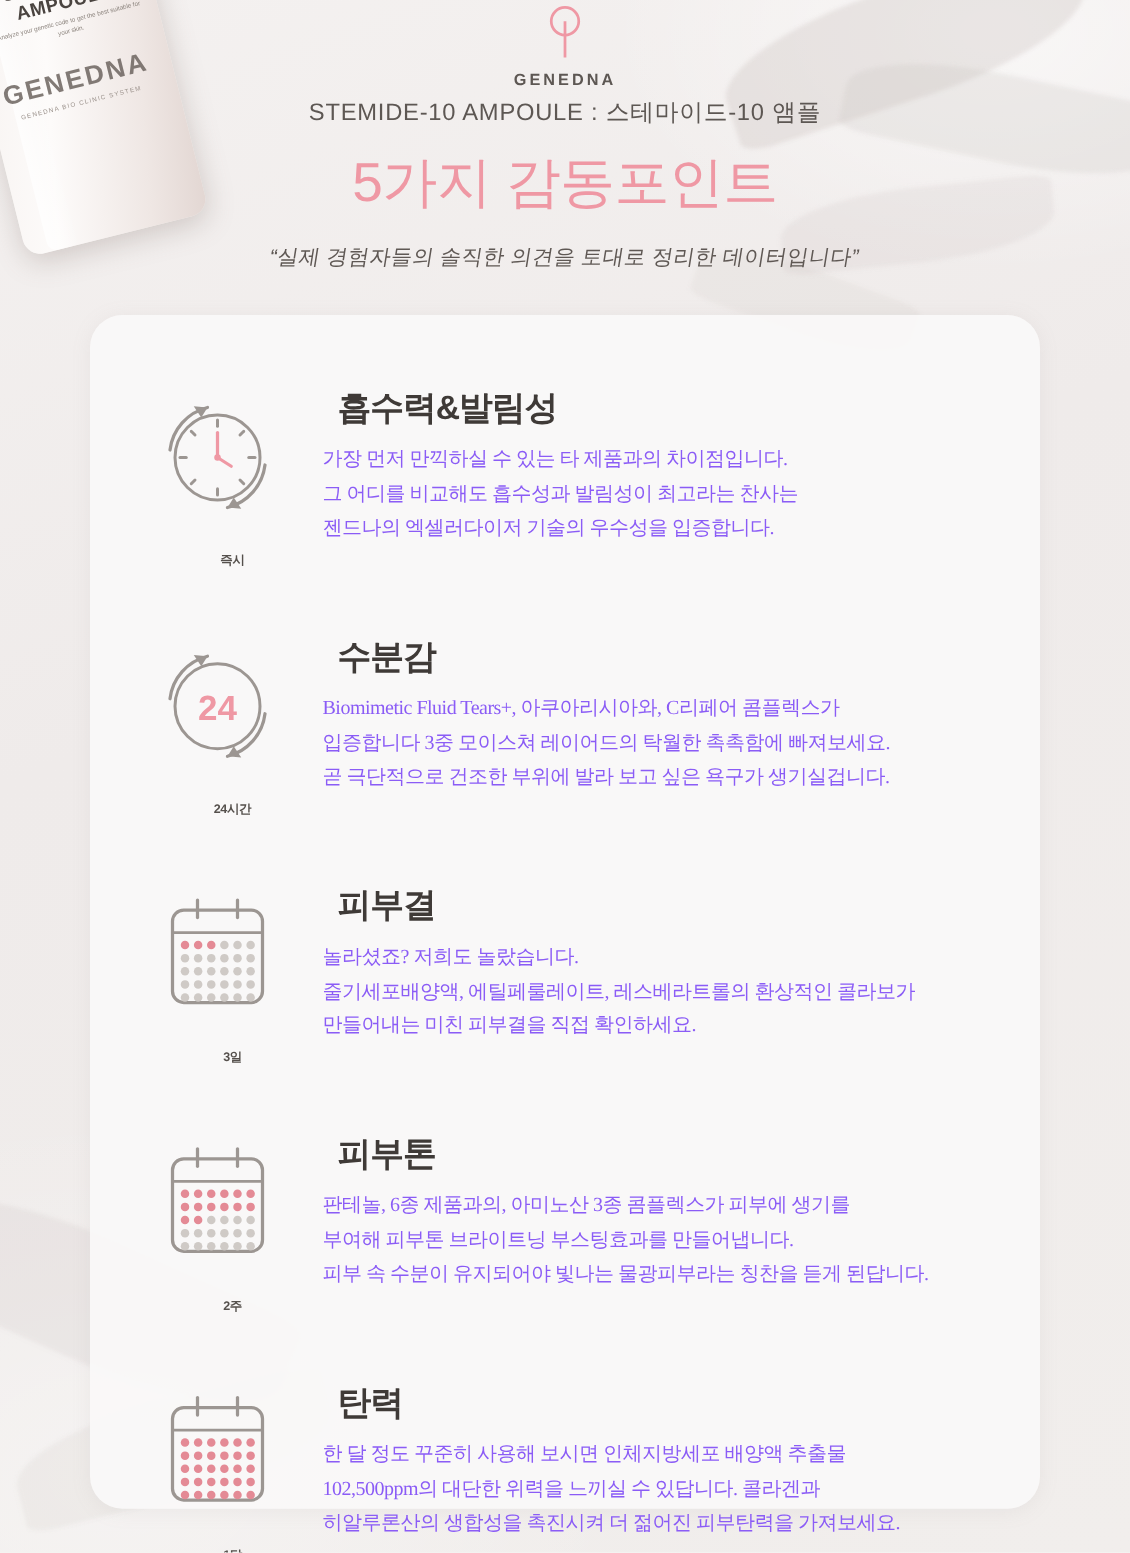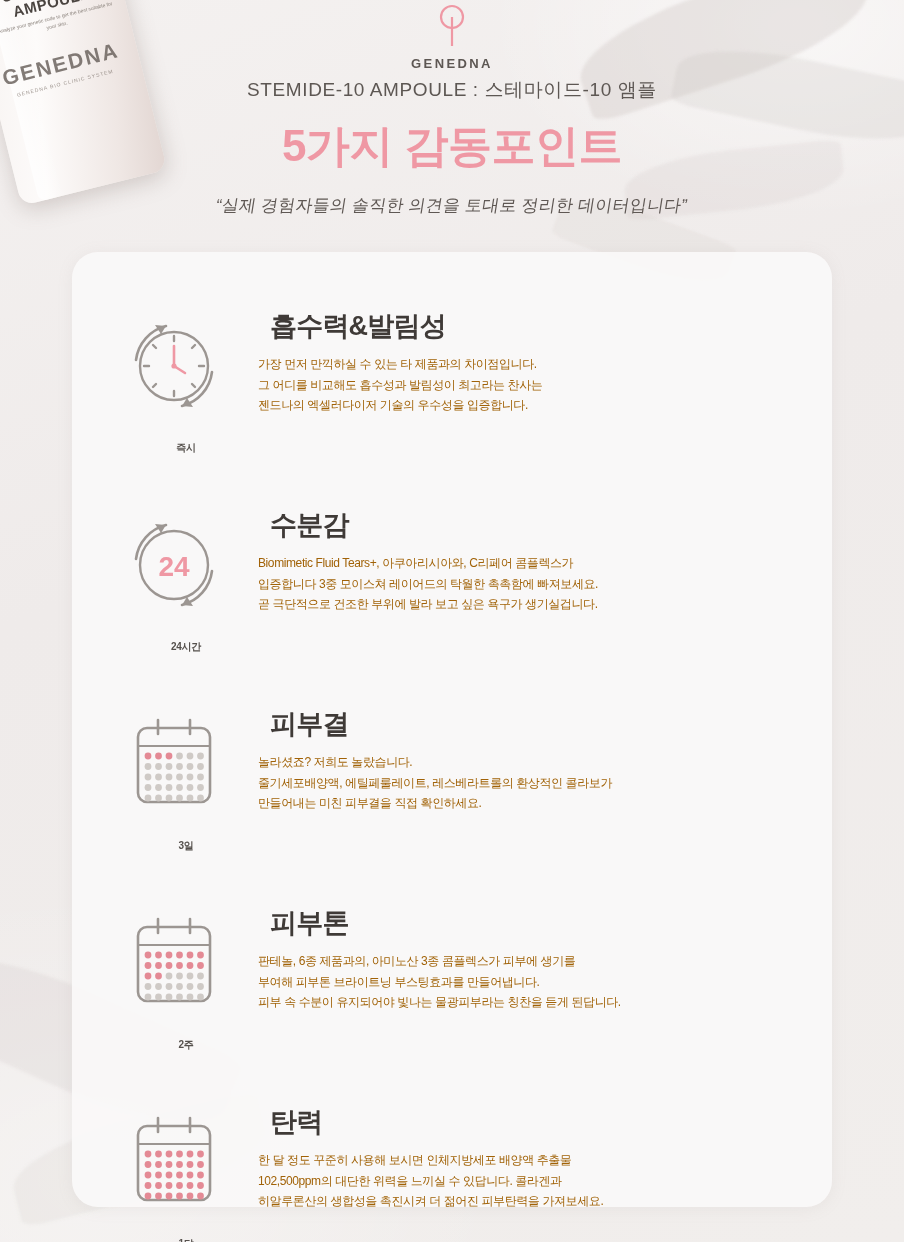--- a/index.html
+++ b/index.html
@@ -130,21 +130,21 @@
     margin-bottom: 6px;
   }
   .product-line {
     font-size: 19px;
     letter-spacing: 0.6px;
     color: #5d5753;
     margin-bottom: 14px;
   }
   .headline {
     font-size: 44px;
-    font-weight: 700;
+    font-weight: 400;
     color: #ef98a4;
     letter-spacing: -0.5px;
     margin-bottom: 18px;
   }
   .quote {
     font-size: 17px;
     color: #5f5854;
     letter-spacing: 0.2px;
     transform: skewX(-9deg);
     display: inline-block;
@@ -185,24 +185,25 @@
     padding-left: 6px;
   }
   .p-title {
     font-size: 27px;
     font-weight: 700;
     color: #3f3a37;
     letter-spacing: -0.8px;
     margin: 0 0 10px 12px;
   }
   .p-body {
-    font-size: 12px;
+    font-size: 16px;
     line-height: 1.72;
-    color: #a16207;
+    color: #8b5cf6;
     letter-spacing: -0.4px;
+    font-family: Liberation Serif, serif;
   }
 
   svg { display: block; }
 </style>
 </head>
 <body>
 
 <div class="bg">
   <div class="leaf l1"></div>
   <div class="leaf l2"></div>

